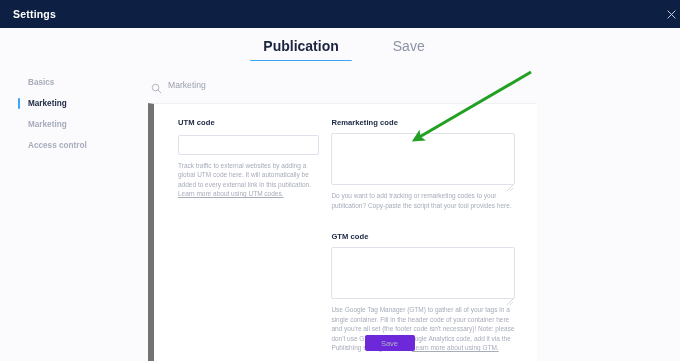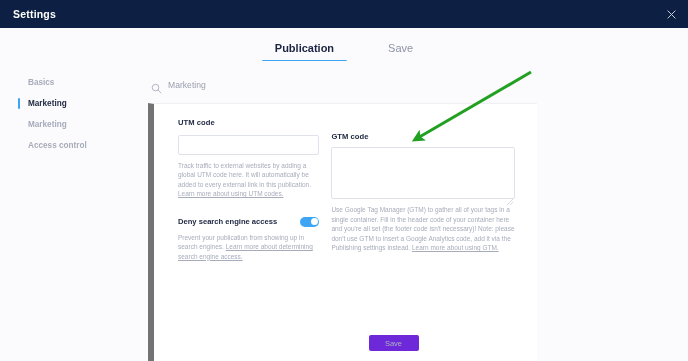--- a/index.html
+++ b/index.html
@@ -13,21 +13,20 @@
     background: #ffffff;
     font-family: "Liberation Sans", sans-serif;
     -webkit-font-smoothing: antialiased;
   }
   #app {
     position: relative;
     width: 680px;
     height: 361px;
     background: #fbfbfd;
     overflow: hidden;
-    padding-left: 8px;
   }
 
   
   .topbar {
     position: absolute;
     top: 0; left: 0;
     width: 688px;
     height: 28px;
     background: #0d2044;
     display: flex;
@@ -60,21 +59,21 @@
     width: 688px;
     height: 33px;
     background: #fbfbfd;
     border-bottom: 1px solid #ececf1;
     display: flex;
     align-items: flex-end;
     justify-content: center;
   }
   .tab {
     position: relative;
-    font-size: 11px;
+    font-size: 14px;
     color: #8d93a5;
     padding: 0 5px 7px 5px;
     margin: 0 22px;
     cursor: pointer;
     white-space: nowrap;
   }
   .tab.active {
     color: #1b2440;
     font-weight: bold;
   }
@@ -358,39 +357,40 @@
         <div class="col col-left">
 
           <div>
             <div class="field-label">UTM code</div>
             <input class="text-input" type="text" style="">
             <div class="helper">
               <span>Track traffic to external websites by adding a global UTM code here. It will automatically be added to every external link in this publication. </span><a href="#">Learn more about using UTM codes.</a>
             </div>
           </div>
 
+
+
+        </div>
+
+        <div class="col col-right">
+
           <div>
-            <div class="toggle-row">
-              <span class="tr-label">Deny search engine access</span>
-              <span class="toggle">
-                  <span class="knob"></span>
-                </span>
+            <div class="field-label">Remarketing code</div>
+            <div class="ta-wrap">
+              <textarea class="textarea" rows="5" style="height: 52px;"></textarea>
+              <span class="ta-grip">
+                <svg width="6" height="6" viewBox="0 0 6 6" aria-hidden="true">
+                  <path d="M0 6 L6 0 M3 6 L6 3" stroke="#c6cad6" stroke-width="0.7"></path>
+                </svg>
+              </span>
             </div>
-            <div class="helper">
-              <span>Prevent your publication from showing up in search engines. </span><a href="#">Learn more about determining search engine access.</a>
-            </div>
+            <div class="helper">Do you want to add tracking or remarketing codes to your publication? Copy-paste the script that your tool provides here.</div>
           </div>
 
-
-        </div>
-
-        <div class="col col-right">
-
-
-          <div style="margin-top:14px">
+          <div style="margin-top:22px">
             <div class="field-label">GTM code</div>
             <div class="ta-wrap">
               <textarea class="textarea" rows="5" style="height: 52px;"></textarea>
               <span class="ta-grip">
                 <svg width="6" height="6" viewBox="0 0 6 6" aria-hidden="true">
                   <path d="M0 6 L6 0 M3 6 L6 3" stroke="#c6cad6" stroke-width="0.7"></path>
                 </svg>
               </span>
             </div>
             <div class="helper">

